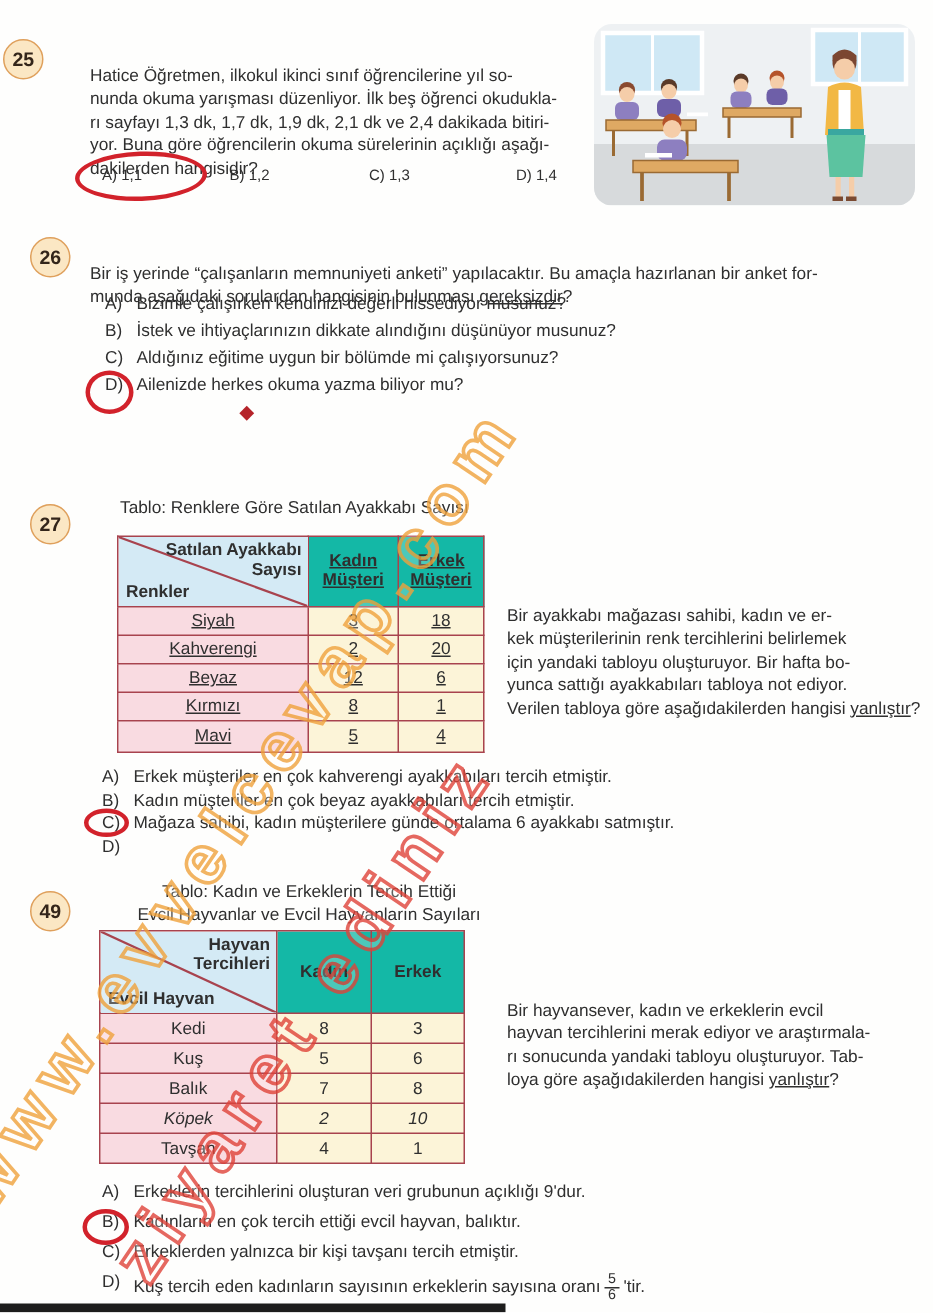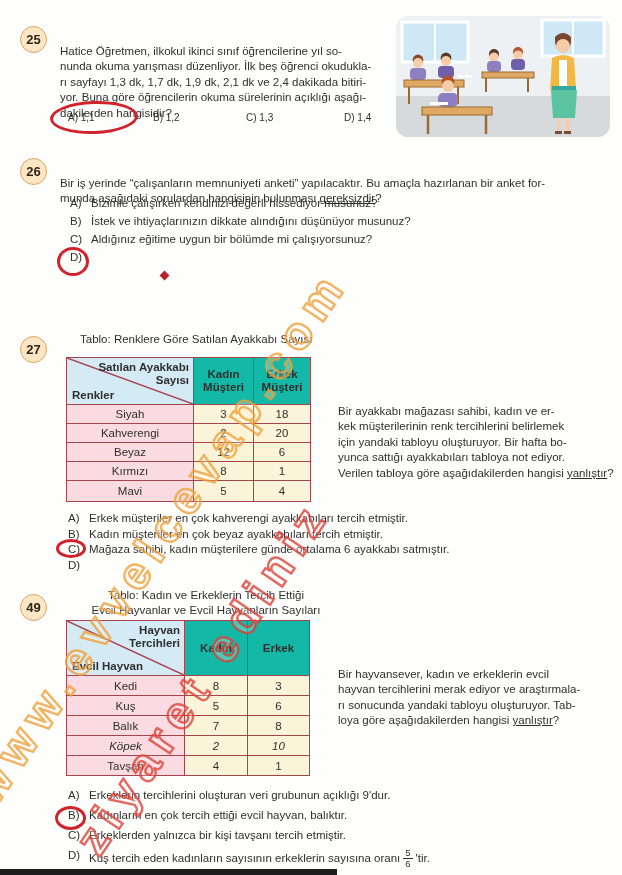--- a/index.html
+++ b/index.html
@@ -43,21 +43,21 @@
   .frac{display:inline-flex;flex-direction:column;vertical-align:middle;margin:0 3px;
         font-size:9.5px;line-height:10px;text-align:center;}
   .frac .num{border-bottom:1px solid #2f2f2f;padding:0 2px;}
   .bottombar{position:absolute;left:0;top:869px;width:337px;height:6px;background:#1d1d1d;}
 </style>
 </head>
 <body>
 
 <div class="page">
 
-  <div class="badge" style="left:20px;top:26px;">
+  <div class="badge" style="left:2px;top:26px;">
     <span>25</span>
   </div>
   <div class="qtext indent" style="left:60px;top:28px;width:338px;">
     <span>Hatice Öğretmen, ilkokul ikinci sınıf öğrencilerine yıl so-
 nunda okuma yarışması düzenliyor. İlk beş öğrenci okudukla-
 rı sayfayı 1,3 dk, 1,7 dk, 1,9 dk, 2,1 dk ve 2,4 dakikada bitiri-
 yor. Buna göre öğrencilerin okuma sürelerinin açıklığı aşağı-
 dakilerden hangisidir?</span>
   </div>
   <span class="optrow" style="left:68px;top:112px;">A) 1,1</span>
@@ -133,31 +133,32 @@
     <div class="opt" style="margin-bottom:2.5px;">
       <span class="lab">B)</span>
       <span>İstek ve ihtiyaçlarınızın dikkate alındığını düşünüyor musunuz?</span>
     </div>
     <div class="opt" style="margin-bottom:2.5px;">
       <span class="lab">C)</span>
       <span>Aldığınız eğitime uygun bir bölümde mi çalışıyorsunuz?</span>
     </div>
     <div class="opt">
       <span class="lab">D)</span>
+      <span>Ailenizde herkes okuma yazma biliyor mu?</span>
     </div>
   </div>
   <div class="redmark" style="left:57px;top:247px;width:32px;height:29px;"></div>
   <div class="diamond" style="left:161px;top:272px;"></div>
 
   <div class="badge" style="left:20px;top:336px;">
     <span>27</span>
   </div>
   <div class="caption" style="left:80px;top:333px;">Tablo: Renklere Göre Satılan Ayakkabı Sayısı</div>
 
-  <div class="dtablebox" style="left:66px;top:357px;">
+  <div class="dtablebox" style="left:78px;top:357px;text-decoration:underline;">
     <table class="dtable">
       <colgroup>
           <col style="width:127px;">
           <col style="width:60px;">
           <col style="width:57px;">
         </colgroup>
       <tbody>
           <tr style="height:47px;">
         <td class="corner">
           <svg class="diag" viewBox="0 0 127 47" preserveAspectRatio="none">

